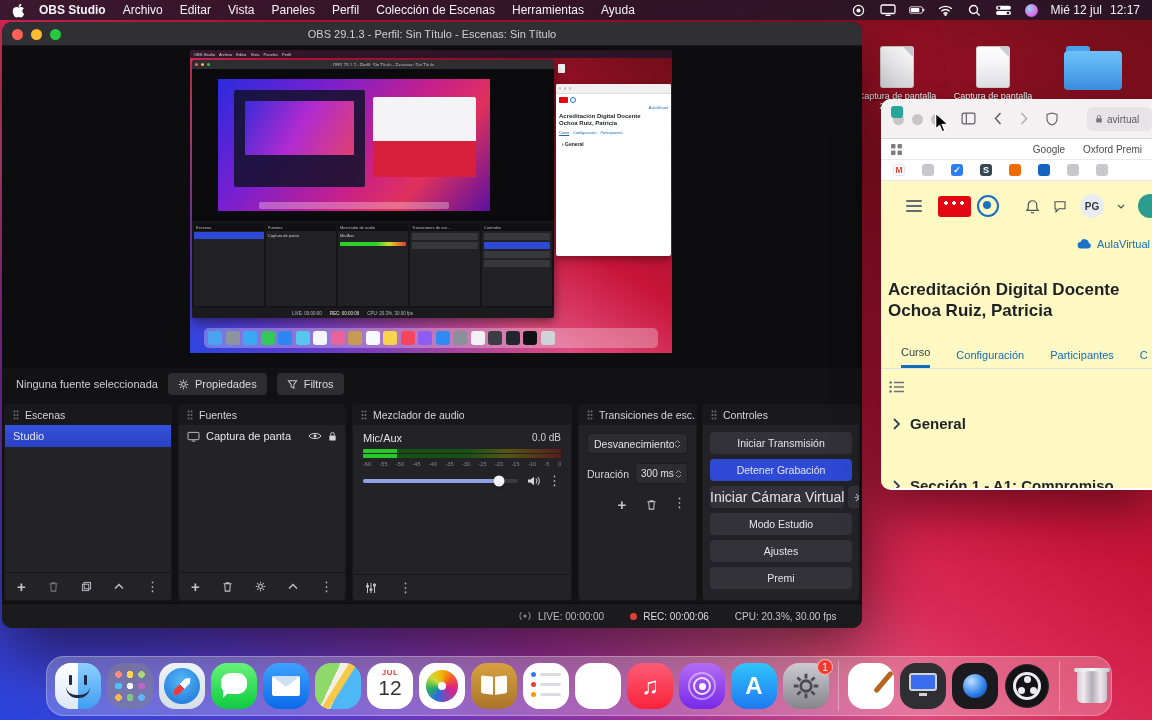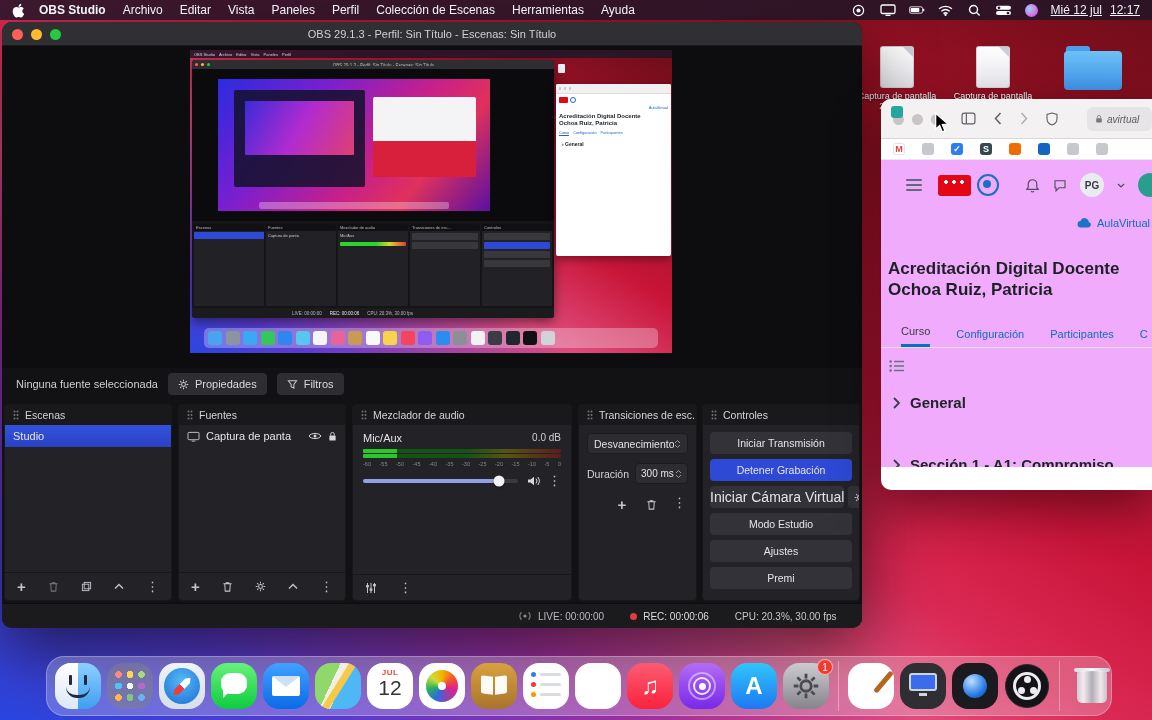--- a/index.html
+++ b/index.html
@@ -13,21 +13,21 @@
   
   .menubar { position:absolute; left:0; top:0; width:1152px; height:20px;
     background:rgba(28,22,40,.82); color:#f4f3f7; display:flex; align-items:center;
     padding:0 12px; font-size:12px; z-index:40; }
   .menubar .mitem { margin-right:17px; white-space:nowrap; }
   .menubar .appname { font-weight:bold; }
   .mb-right { margin-left:auto; display:flex; align-items:center; gap:13px; }
   .mb-right .ic { width:16px; height:14px; color:#f2f1f5; }
   .siri-orb { width:13px; height:13px; border-radius:50%;
     background:radial-gradient(circle at 35% 35%, #8fd6ff, #e06ae0 62%, #3b5bdb); }
-  .mb-clock { display:flex; gap:8px; font-size:12px;text-decoration:underline; }
+  .mb-clock { display:flex; gap:8px; font-size:12px; }
 
   
   .dicon { position:absolute; width:86px; text-align:center; z-index:2; }
   .dicon .page { width:34px; height:42px; margin:0 auto; background:linear-gradient(180deg,#fdfdfd,#e9e9ee);
     border-radius:3px; border:1px solid rgba(0,0,0,.15); position:relative; }
   .dicon .page:before { content:""; position:absolute; right:0; top:0; border-style:solid;
     border-width:0 10px 10px 0; border-color:transparent #c9cdd6 transparent transparent; }
   .dicon .lbl { margin-top:3px; font-size:9px; line-height:10px; color:#fff;
     text-shadow:0 1px 2px rgba(0,0,0,.8); word-wrap:break-word; }
   .dfolder { position:absolute; left:1064px; top:46px; width:58px; height:44px; z-index:1; }
@@ -173,33 +173,33 @@
   
   .safari { position:absolute; left:881px; top:99px; width:271px; height:391px; background:#fff;
     border-radius:10px 0 0 10px; box-shadow:0 18px 50px rgba(0,0,0,.45); overflow:hidden; z-index:20; }
   .sf-toolbar { height:40px; background:#f3f1f2; border-bottom:1px solid #d9d6d8; position:relative;
     display:flex; align-items:center; color:#5f5f64; }
   .tl2 { position:absolute; left:12px; top:15px; display:flex; gap:8px; }
   .tl2 span { width:11px; height:11px; border-radius:50%; background:#c9c5c7; }
   .sf-icons { display:flex; align-items:center; gap:18px; margin-left:80px; }
   .addr { position:absolute; left:206px; right:0; top:8px; height:24px; background:#e7e4e7;
     border-radius:6px; display:flex; align-items:center; gap:4px; padding:0 8px; font-size:10px;
-    color:#5c5c60; overflow:hidden; white-space:nowrap;font-style:italic; }
+    color:#5c5c60; overflow:hidden; white-space:nowrap; }
   .sf-favbar { height:21px; display:flex; align-items:center; padding:0 10px; gap:18px;
     border-bottom:1px solid #ebe8ea; font-size:10px; color:#4c4c50; }
   .sf-favbar .sp { white-space:nowrap; overflow:hidden; }
   .sf-favbar .spacer { flex:1; }
   .sf-favicons { height:21px; display:flex; align-items:center; padding:0 12px; gap:17px;
     border-bottom:1px solid #ebe8ea; }
   .fv { width:12px; height:12px; border-radius:3px; background:#c7c7cc; flex:none;
     display:flex; align-items:center; justify-content:center; font-size:9px; font-weight:bold; color:#fff; }
   .fv.m { background:#fff; color:#e2443a; border:1px solid #e5e2e4; }
   .fv.chk { background:#2d7ff0; } .fv.s { background:#37474f; } .fv.bk { background:#1565c0; }
   .fv.tl { background:#26a69a; } .fv.or { background:#ef6c00; }
-  .sf-content { position:relative; height:307px; background:#f0abfc; overflow:hidden; color:#212529; }
+  .sf-content { position:relative; height:307px; background:#fef9c3; overflow:hidden; color:#212529; }
   .nav-row { position:absolute; left:0; right:0; top:10px; height:30px; display:flex; align-items:center; }
   .hamb { width:16px; margin-left:25px; display:flex; flex-direction:column; gap:3px; }
   .hamb i { height:2px; background:#5f6b76; border-radius:1px; display:block; }
   .cm-logo { width:33px; height:21px; background:#e30613; border-radius:3px; margin-left:16px; position:relative; }
   .cm-logo:after { content:""; position:absolute; left:5px; top:5px; right:5px; height:4px;
     background:radial-gradient(circle 2px at 3px 2px,#fff 90%,transparent), radial-gradient(circle 2px at 11px 2px,#fff 90%,transparent), radial-gradient(circle 2px at 19px 2px,#fff 90%,transparent); }
   .edu-logo { width:22px; height:22px; border-radius:50%; border:2.5px solid #1a6fc4; margin-left:6px; position:relative; }
   .edu-logo:after { content:""; position:absolute; left:4px; top:4px; width:8px; height:8px;
     border-radius:50%; background:#1a6fc4; }
   .nav-right { margin-left:auto; display:flex; align-items:center; gap:13px; padding-right:4px; color:#495057; }
@@ -853,20 +853,35 @@
       <div class="addr">
         <span class="ic">
             <svg width="8" height="10" viewBox="0 0 10 12">
               <rect x="1.5" y="5" width="7" height="5.5" rx="1" fill="#77777c"></rect>
               <path d="M3 5V3.5a2 2 0 014 0V5" fill="none" stroke="#77777c"></path>
             </svg>
           </span>
         <span>avirtual</span>
       </div>
     </div>
+    <div class="sf-favbar">
+      <span class="ic">
+          <svg width="11" height="11" viewBox="0 0 11 11">
+            <g fill="#7d7d82">
+              <rect x="0" y="0" width="4.5" height="4.5" rx="1"></rect>
+              <rect x="6.5" y="0" width="4.5" height="4.5" rx="1"></rect>
+              <rect x="0" y="6.5" width="4.5" height="4.5" rx="1"></rect>
+              <rect x="6.5" y="6.5" width="4.5" height="4.5" rx="1"></rect>
+            </g>
+          </svg>
+        </span>
+      <span class="spacer"></span>
+      <span class="sp">Google</span>
+      <span class="sp">Oxford Premi</span>
+    </div>
     <div class="sf-favicons">
       <span class="fv m">M</span>
       <span class="fv"></span>
       <span class="fv chk">✓</span>
       <span class="fv s">S</span>
       <span class="fv tl"></span>
       <span class="fv or"></span>
       <span class="fv bk"></span>
       <span class="fv"></span>
       <span class="fv"></span>

